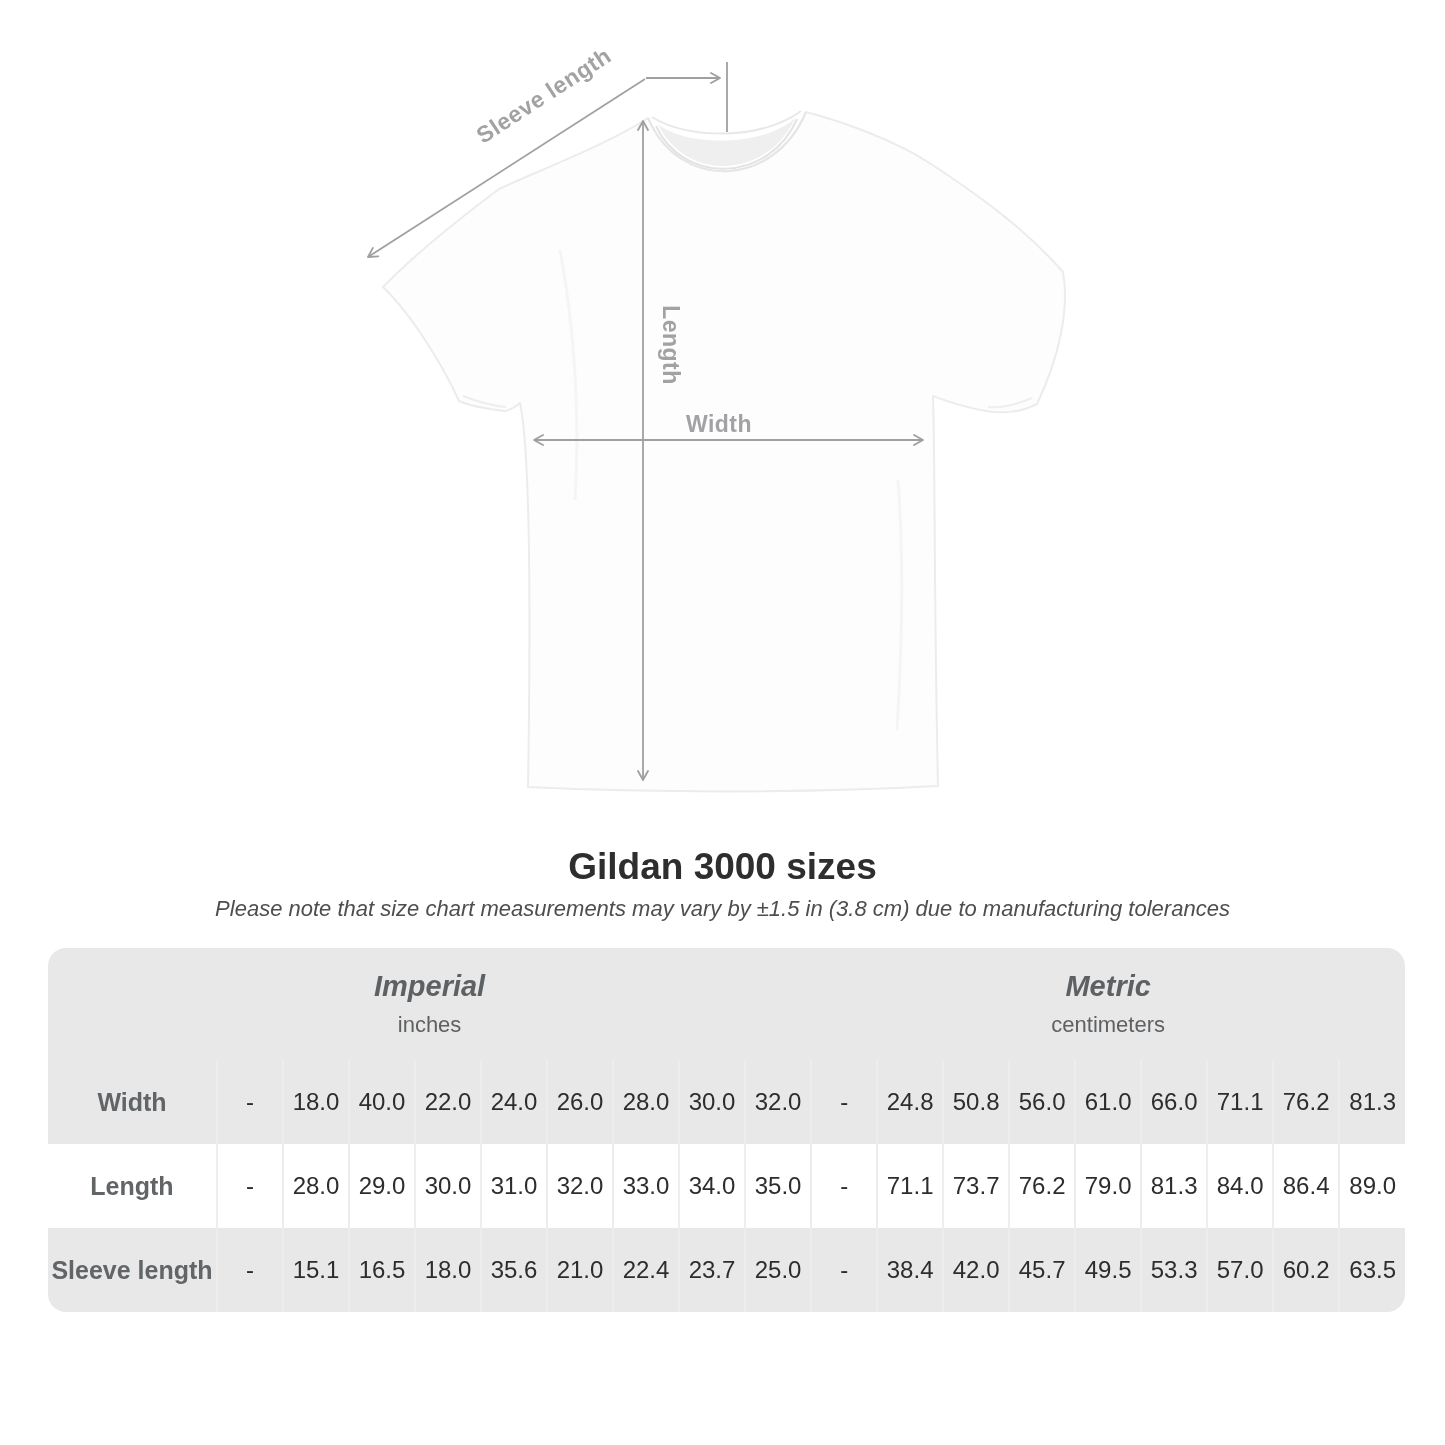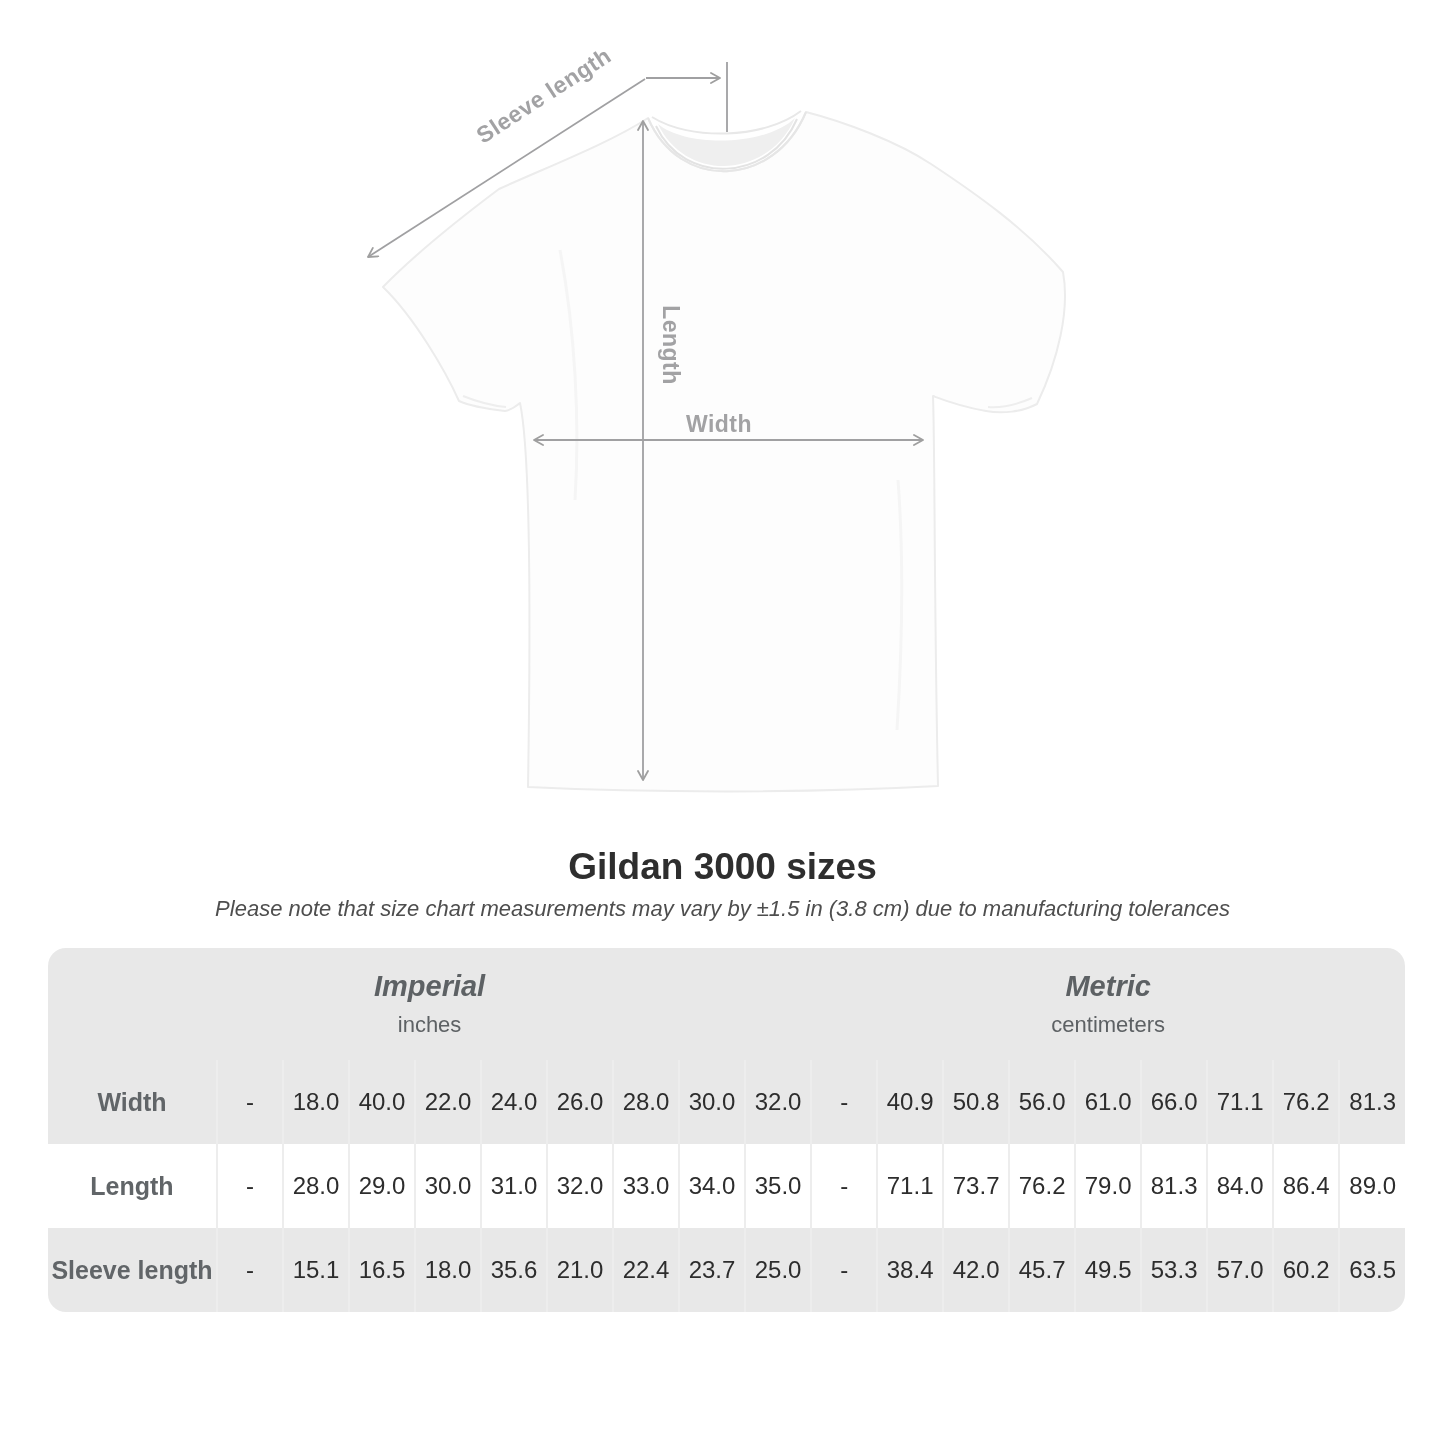--- a/index.html
+++ b/index.html
@@ -131,21 +131,21 @@
         <td>-</td>
         <td>18.0</td>
         <td>40.0</td>
         <td>22.0</td>
         <td>24.0</td>
         <td>26.0</td>
         <td>28.0</td>
         <td>30.0</td>
         <td>32.0</td>
         <td>-</td>
-        <td>40.9</td>
+        <td>24.8</td>
         <td>50.8</td>
         <td>56.0</td>
         <td>61.0</td>
         <td>66.0</td>
         <td>71.1</td>
         <td>76.2</td>
         <td>81.3</td>
       </tr>
 
       <tr class="data-row">

